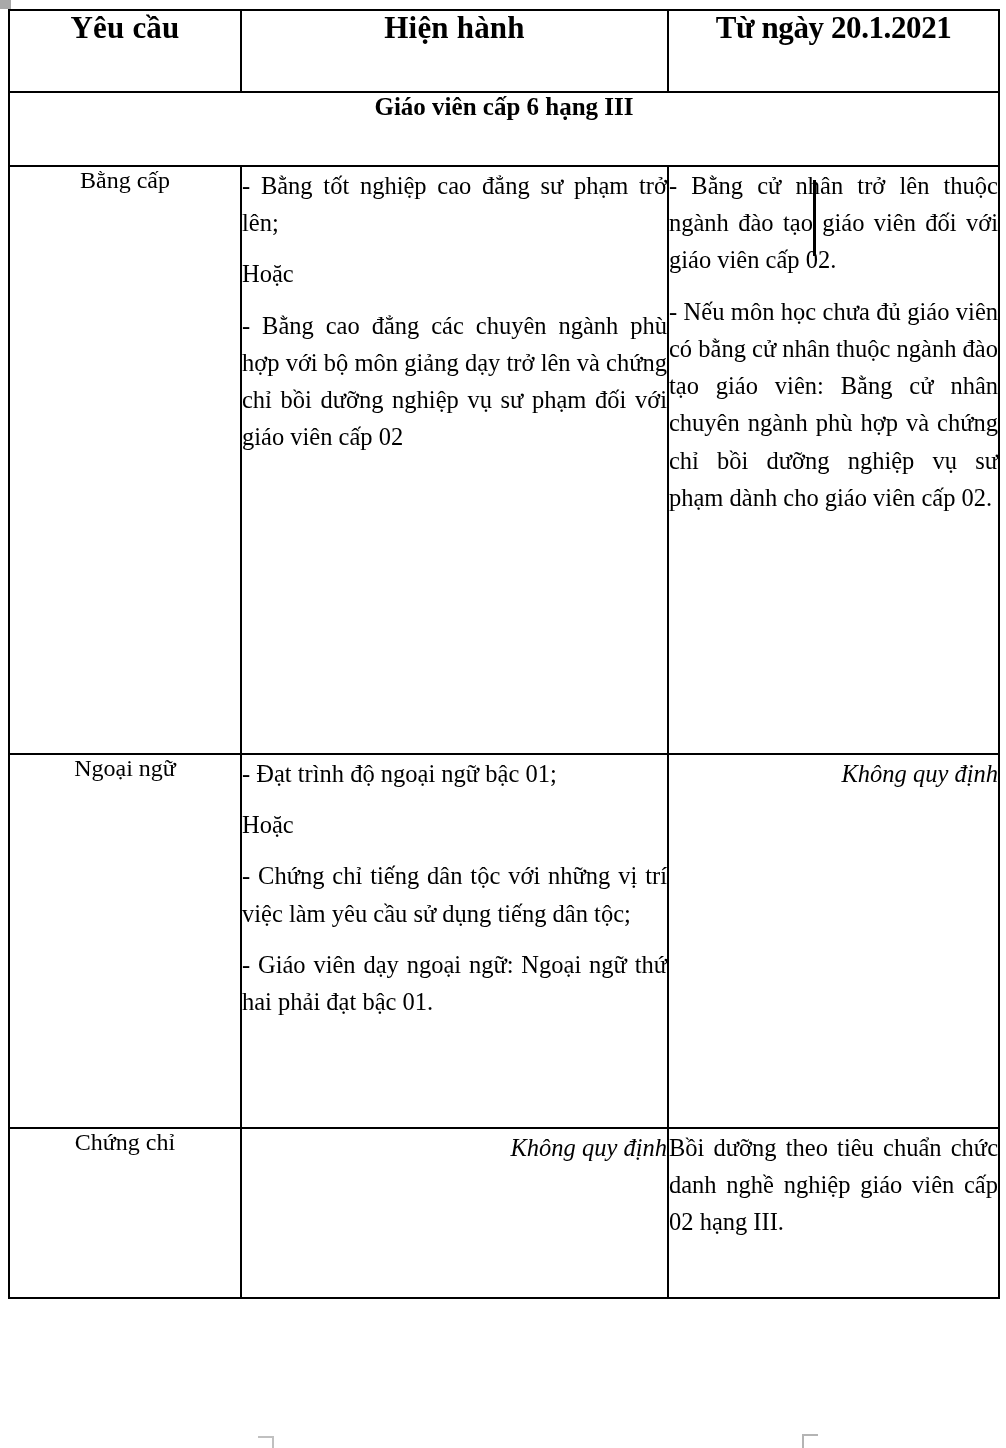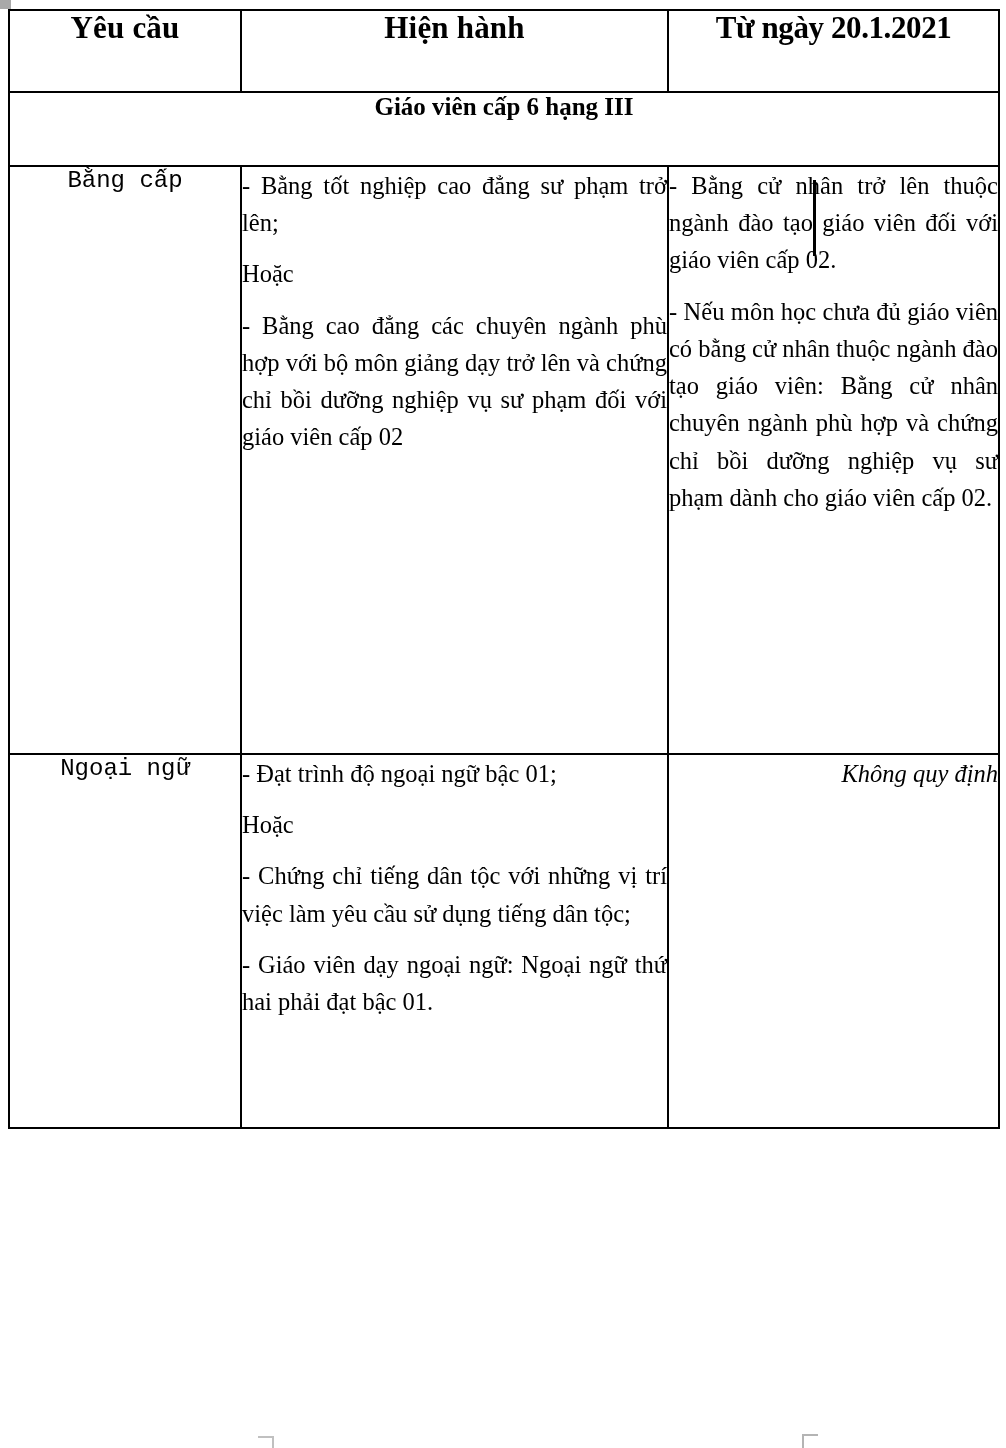--- a/index.html
+++ b/index.html
@@ -103,21 +103,20 @@
     font-size: 25px;
     padding: 6px 6px;
   }
 
   
   .label-cell {
     text-align: center;
     vertical-align: middle;
     font-size: 24px;
     padding: 8px 6px;
-    font-family: Liberation Mono, monospace;
   }
 
   .content-cell {
     font-size: 24.5px;
     line-height: 1.52;
     padding: 12px 12px 12px 14px;
     vertical-align: top;
     text-align: justify;
     text-justify: inter-word;
     hyphens: none;
@@ -200,20 +199,29 @@
           <p>Hoặc</p>
           <p>- Chứng chỉ tiếng dân tộc với những vị trí việc làm yêu cầu sử dụng tiếng dân tộc;</p>
           <p>- Giáo viên dạy ngoại ngữ: Ngoại ngữ thứ hai phải đạt bậc 01.</p>
         </td>
         <td class="content-cell plain">
           <p>Không quy định</p>
         </td>
       </tr>
 
 
+      <tr class="row-cert">
+        <td class="label-cell">Chứng chỉ</td>
+        <td class="content-cell plain">
+          <p>Không quy định</p>
+        </td>
+        <td class="content-cell">
+          <p>Bồi dưỡng theo tiêu chuẩn chức danh nghề nghiệp giáo viên cấp 02 hạng III.</p>
+        </td>
+      </tr>
 
     </tbody>
   </table>
 
   <div class="edge-artifact"></div>
   <div class="scan-artifact-bl"></div>
   <div class="scan-artifact-br"></div>
 
 </div>
 

